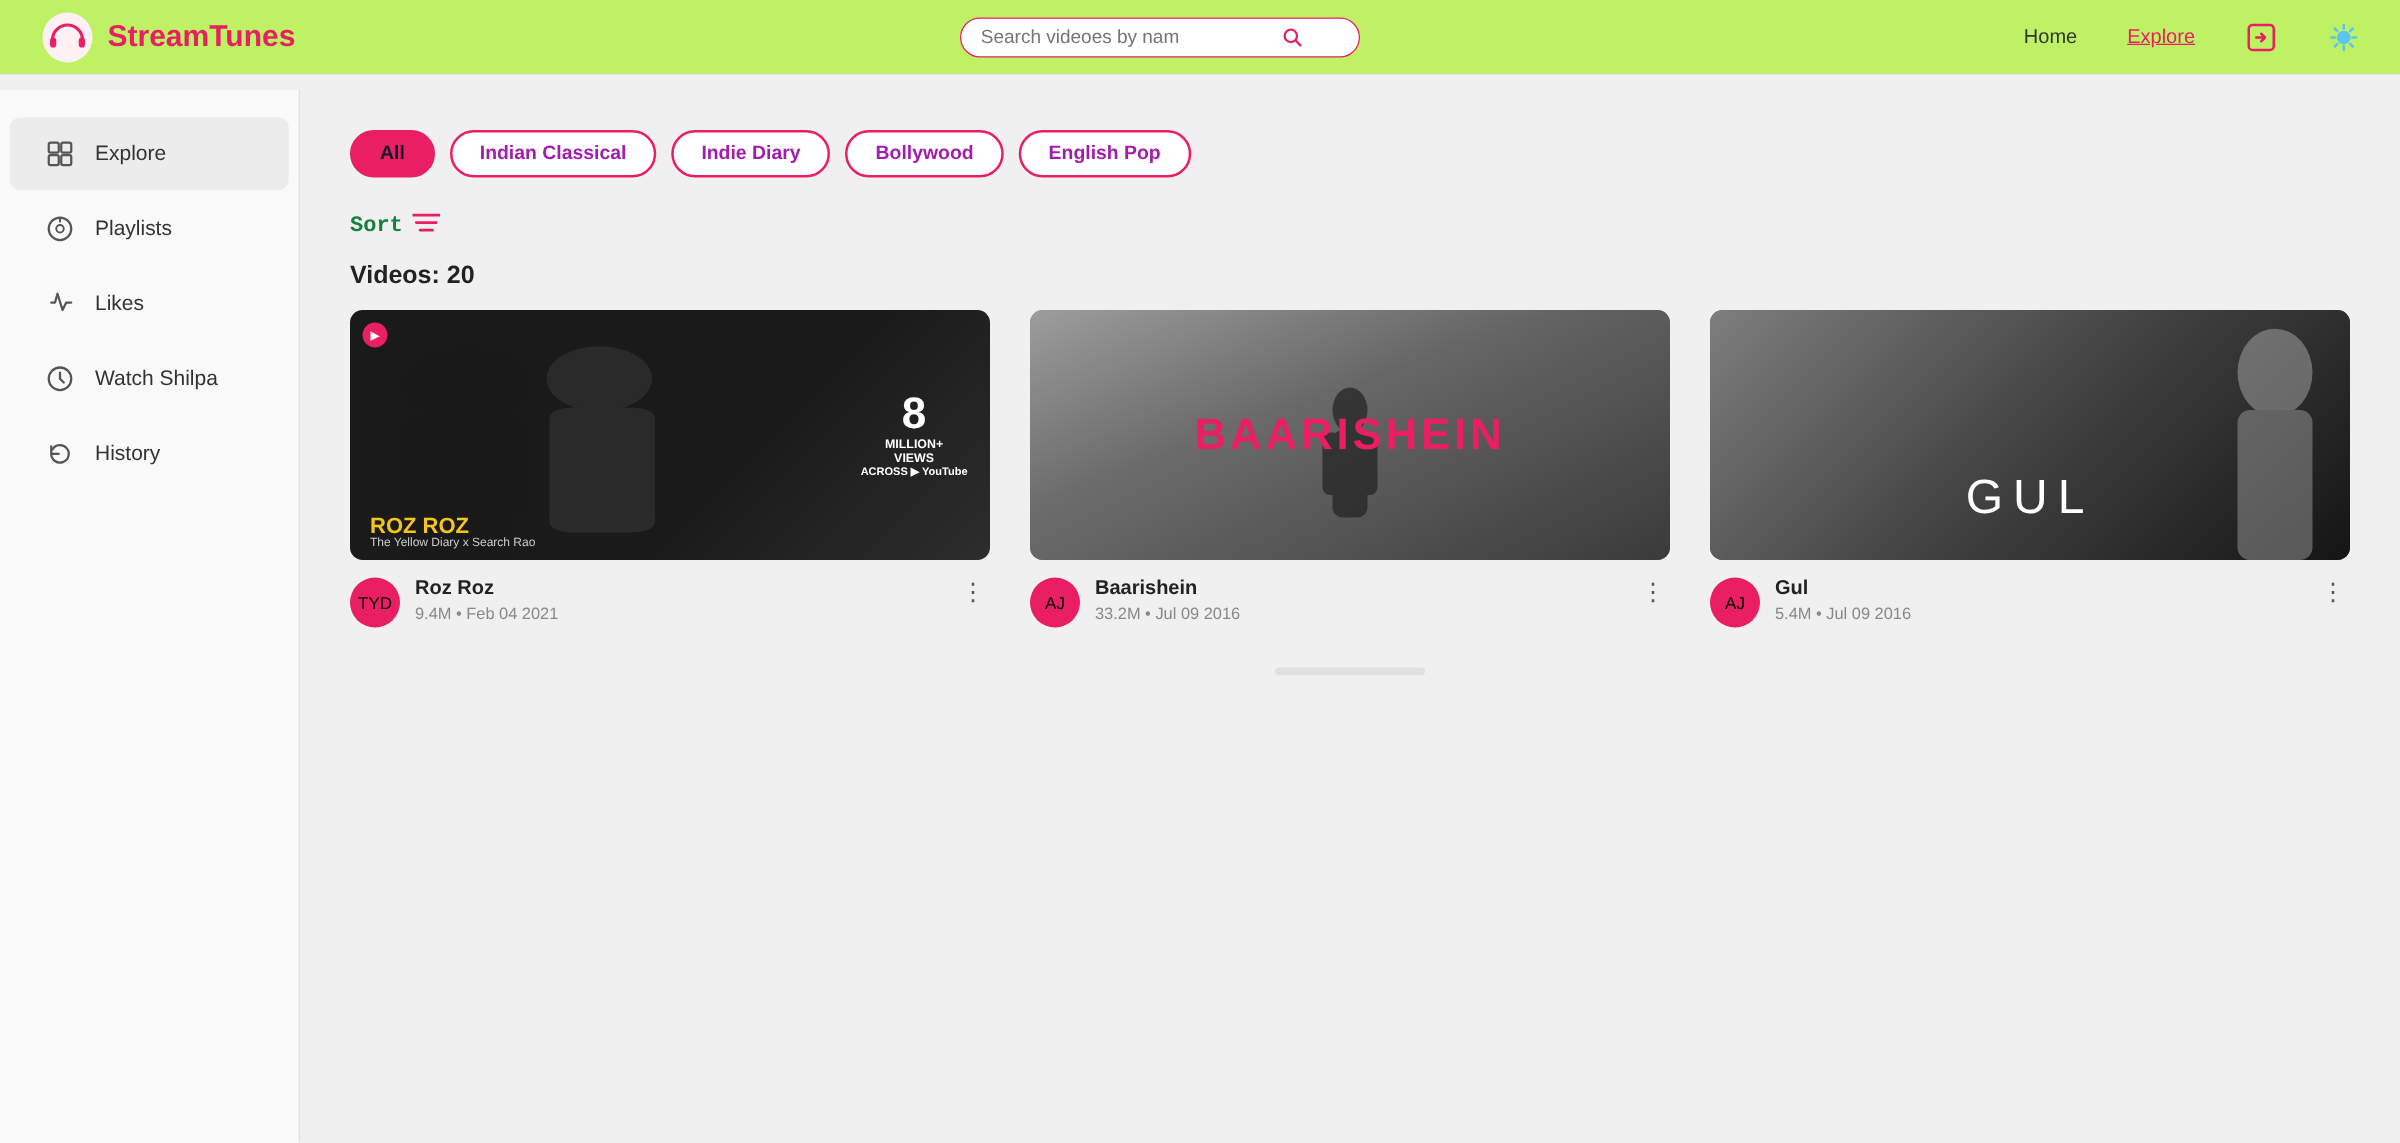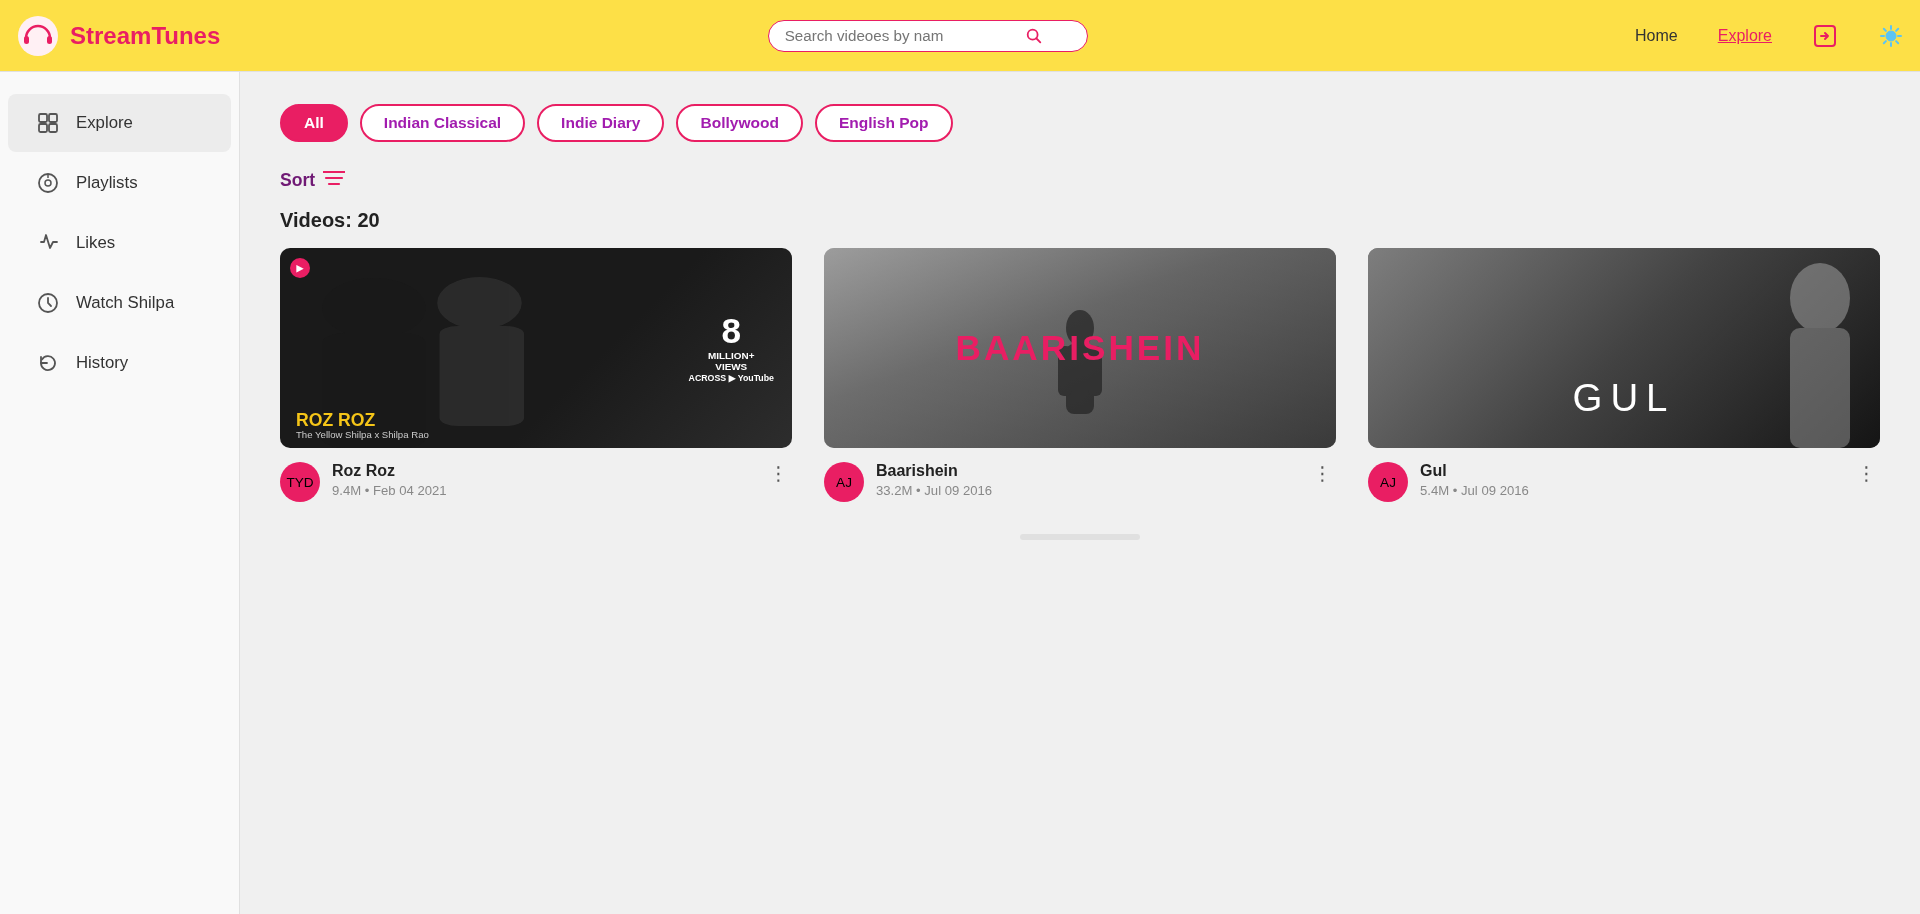--- a/index.html
+++ b/index.html
@@ -3,23 +3,23 @@
   <meta charset="utf-8">
   <style>
     * { box-sizing: border-box; margin: 0; padding: 0; }
     body { font-family: 'Segoe UI', Arial, sans-serif; background: #f0f0f0; color: #222; min-height: 914px; }
 
     
     .topnav {
       display: flex;
       align-items: center;
       justify-content: space-between;
-      background: #fde047;
-      padding: 0 16px;
-      height: 72px;
+      background: #bef264;
+      padding: 0 32px;
+      height: 60px;
       border-bottom: 1px solid #e0e0e0;
       position: fixed;
       top: 0; left: 0; right: 0;
       z-index: 100;
     }
     .logo-area {
       display: flex;
       align-items: center;
       gap: 10px;
     }
@@ -154,35 +154,36 @@
       font-size: 0.97rem;
       font-weight: 600;
       cursor: pointer;
       border: 2px solid #e91e63;
       background: #fff;
       color: #a21caf;
       transition: background 0.15s, color 0.15s;
     }
     .cat-btn.selected {
       background: #e91e63;
-      color: #ffffff;
+      color: #0f172a;
     }
 
     
     .sort-row {
       display: flex;
       align-items: center;
       gap: 8px;
       margin-bottom: 18px;
     }
     .sort-label {
       font-size: 1.1rem;
       font-weight: 700;
-      color: #701a75;
-      cursor: pointer;
+      color: #15803d;
+      cursor: pointer;
+      font-family: Liberation Mono, monospace;
     }
     .sort-icon {
       color: #e91e63;
       font-size: 1.1rem;
     }
 
     
     .videos-count {
       font-size: 1.25rem;
       font-weight: 700;
@@ -486,21 +487,21 @@
             <rect x="18" y="85" width="44" height="115" rx="10" fill="#1a1a1a"></rect>
             <ellipse cx="85" cy="55" rx="18" ry="26" fill="#333"></ellipse>
             <rect x="68" y="78" width="36" height="100" rx="8" fill="#333"></rect>
           </svg>
           <div class="top-left-badge">▶</div>
           <div class="thumb-text-big">
             <div class="num">8</div>
             <div class="label">MILLION+<br>VIEWS<br><span style="font-size:0.55rem">ACROSS ▶ YouTube</span></div>
           </div>
           <div class="thumb-title-bottom">ROZ ROZ</div>
-          <div class="thumb-sub">The Yellow Shilpa x Shilpa Rao</div>
+          <div class="thumb-sub">The Yellow Diary x Search Rao</div>
         </div>
         <div class="video-meta">
           <div class="avatar-circle">TYD</div>
           <div class="video-info">
             <div class="video-title">Roz Roz</div>
             <div class="video-stats">9.4M • Feb 04 2021</div>
           </div>
           <button class="more-btn">⋮</button>
         </div>
       </div>

